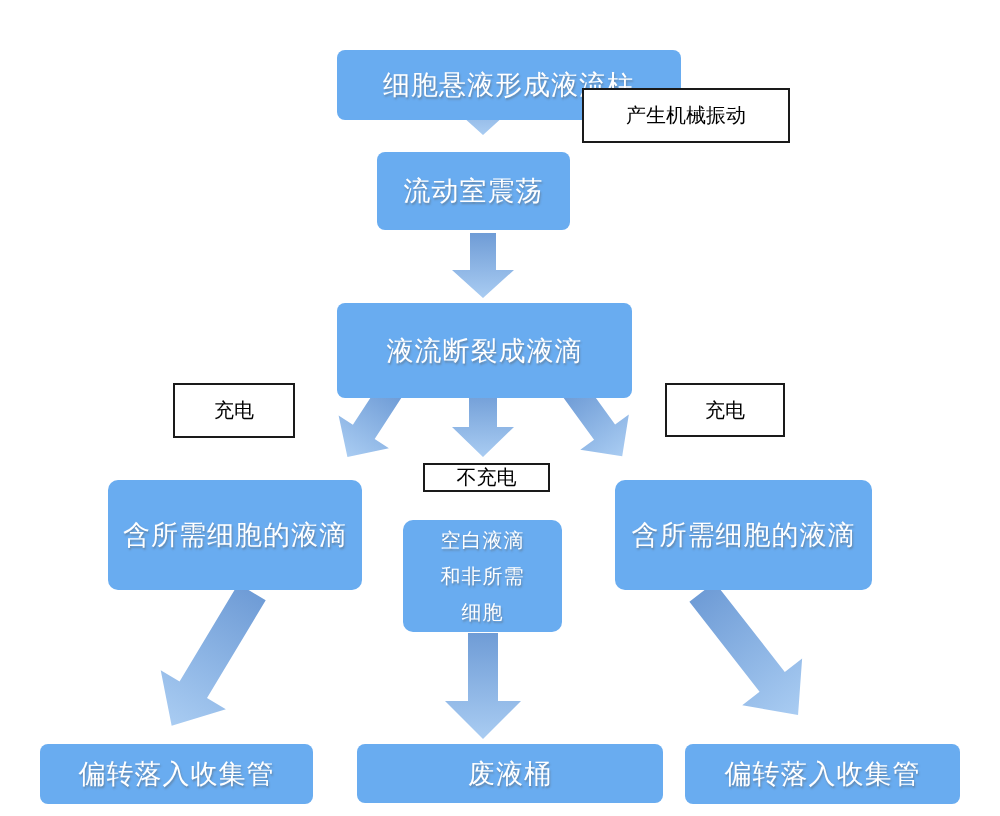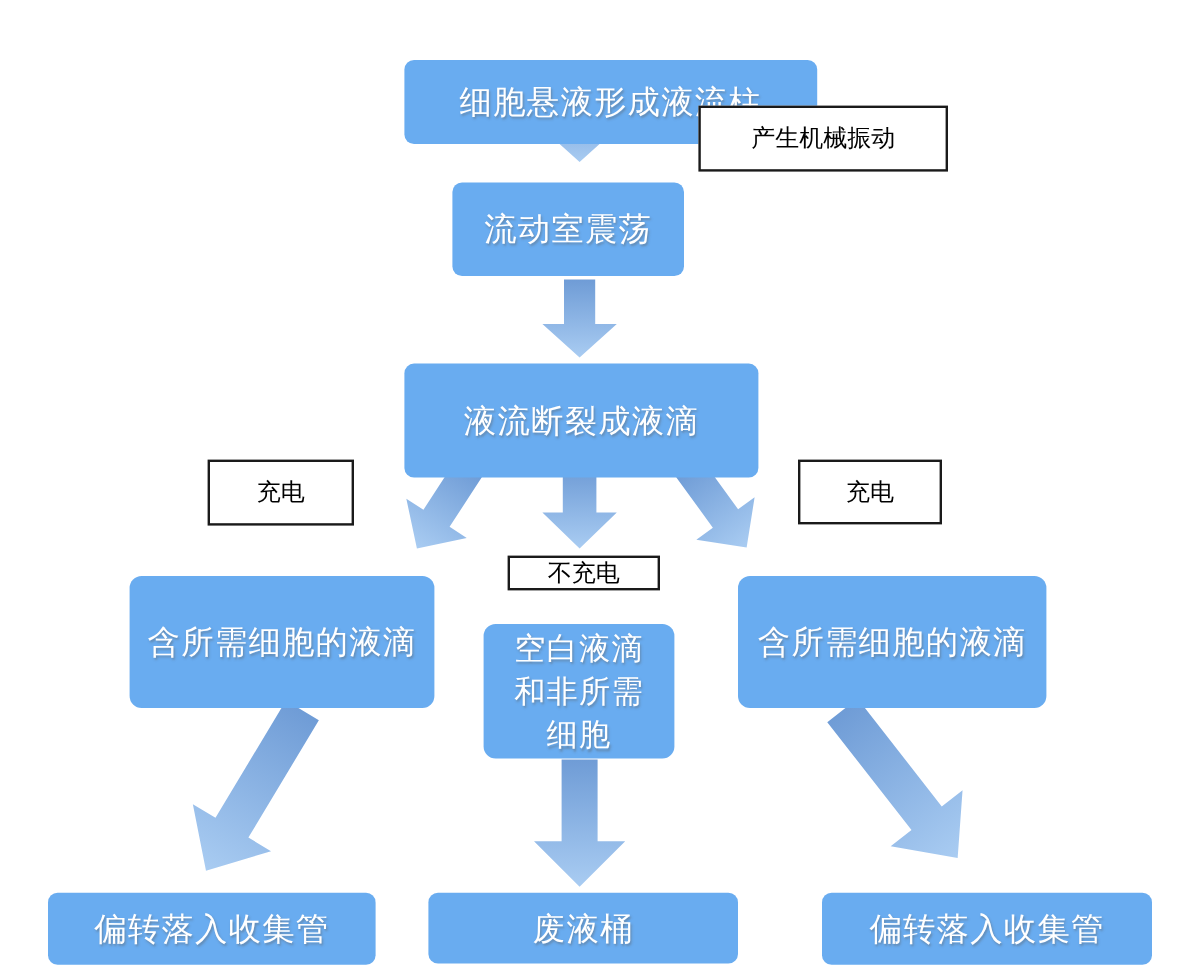--- a/index.html
+++ b/index.html
@@ -30,21 +30,21 @@
     display: flex;
     align-items: center;
     justify-content: center;
     text-align: center;
     font-size: 27px;
     letter-spacing: 1px;
     text-shadow: 1px 2px 2px rgba(90,90,90,0.45);
     box-sizing: border-box;
   }
   .node.multiline {
-    font-size: 26px;
+    font-size: 20px;
     line-height: 36px;
     flex-direction: column;
   }
   .annotation {
     position: absolute;
     background: #ffffff;
     border: 2px solid #1a1a1a;
     color: #000000;
     display: flex;
     align-items: center;
@@ -54,21 +54,21 @@
     box-sizing: border-box;
   }
   
   .n-step1  { left: 337px; top:   7px; width: 344px; height: 70px; margin-top: 43px; }
   .n-step2  { left: 377px; top: 152px; width: 193px; height: 78px; }
   .n-step3  { left: 337px; top: 303px; width: 295px; height: 95px; }
   .n-left   { left: 108px; top: 480px; width: 254px; height: 110px; border-radius: 10px; }
   .n-mid    { left: 403px; top: 520px; width: 159px; height: 112px; border-radius: 10px; }
   .n-right  { left: 615px; top: 480px; width: 257px; height: 110px; border-radius: 10px; }
   .n-endl   { left:  40px; top: 744px; width: 273px; height: 60px; }
-  .n-endm   { left: 357px; top: 744px; width: 258px; height: 59px; }
+  .n-endm   { left: 357px; top: 744px; width: 306px; height: 59px; }
   .n-endr   { left: 685px; top: 744px; width: 275px; height: 60px; }
   
   .a-mech        { left: 582px; top:  88px; width: 208px; height: 55px; }
   .a-charge-l    { left: 173px; top: 383px; width: 122px; height: 55px; }
   .a-charge-r    { left: 665px; top: 383px; width: 120px; height: 54px; }
   .a-nocharge    { left: 423px; top: 463px; width: 127px; height: 29px; }
 </style>
 </head>
 <body>
 

